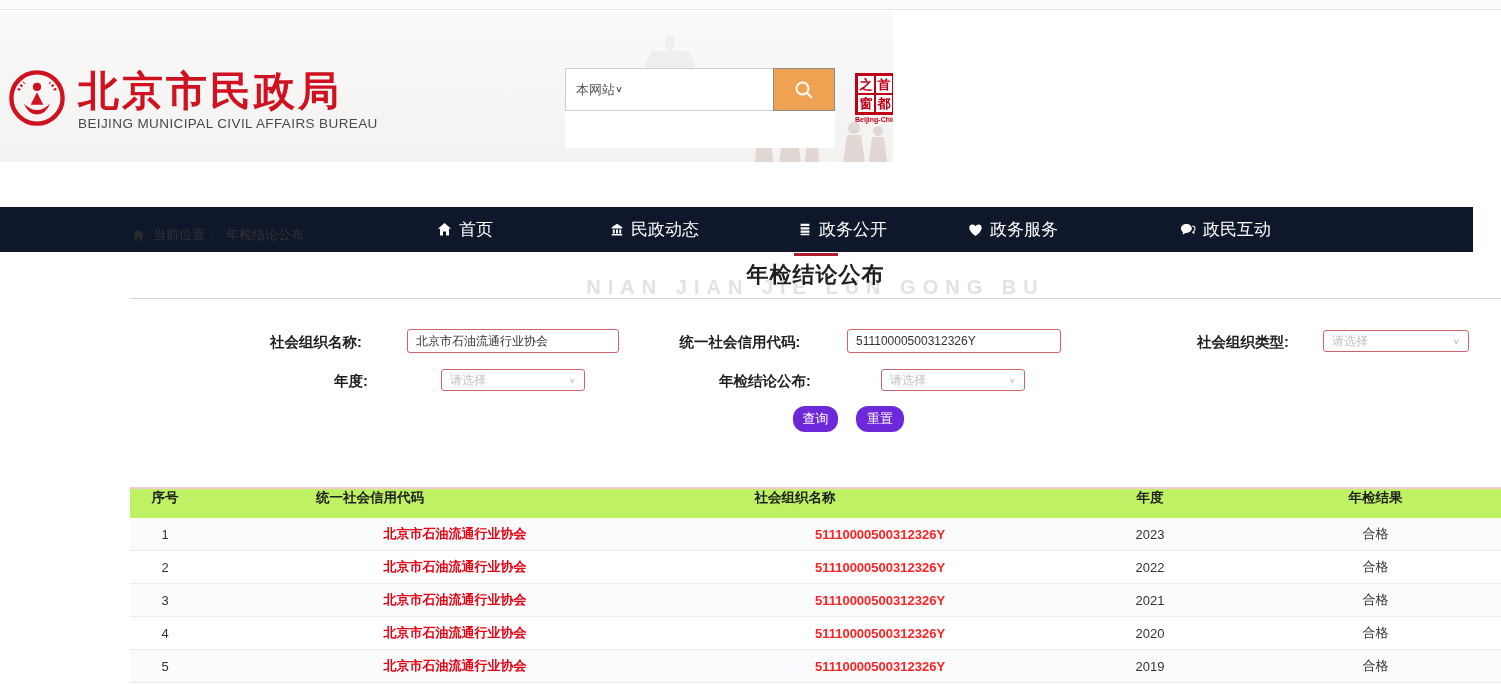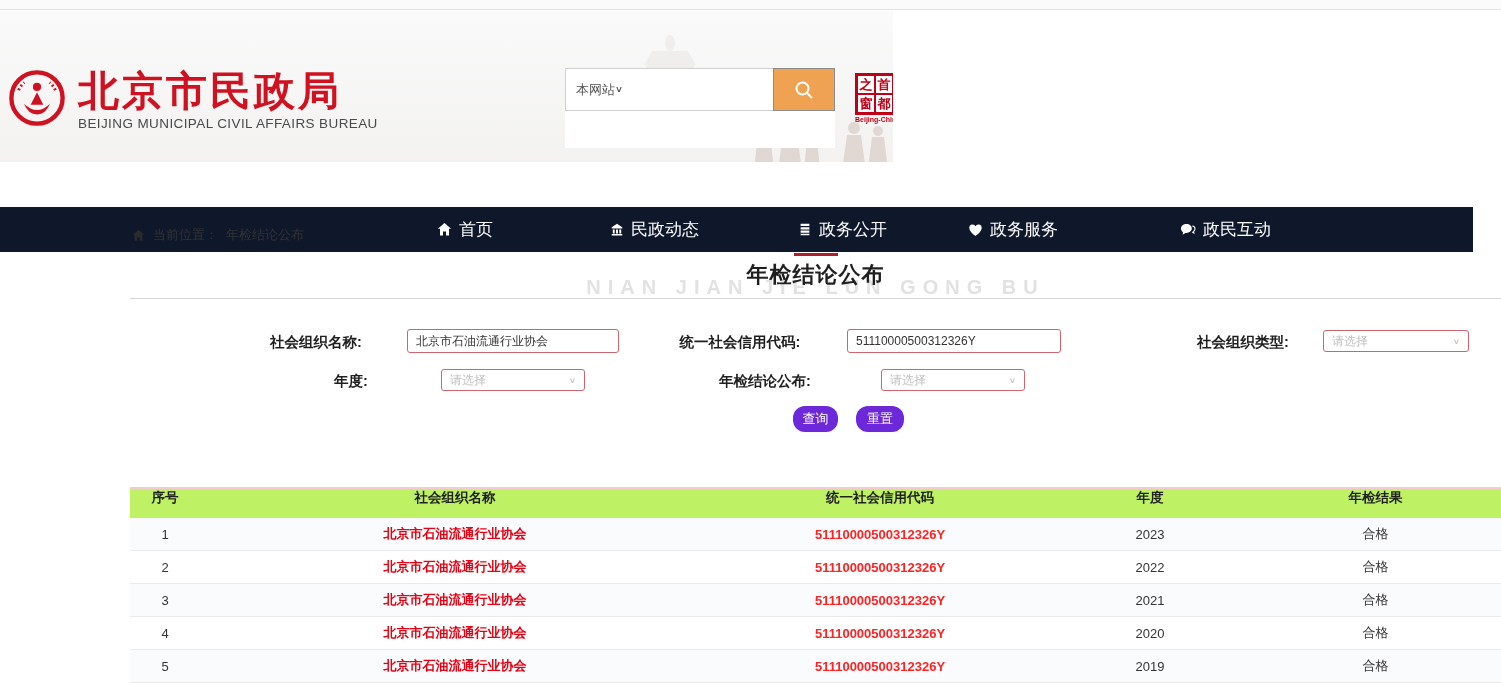--- a/index.html
+++ b/index.html
@@ -232,22 +232,22 @@
       <span class="sel-chevron">∨</span>
     </div>
 
     <button class="btn" style="left:793px;top:406px;width:45px;">查询</button>
     <button class="btn" style="left:856px;top:406px;width:48px;">重置</button>
   </div>
 
   <div class="result-table">
     <div class="thead">
       <div class="th c1">序号</div>
+      <div class="th c3">统一社会信用代码</div>
       <div class="th c2">社会组织名称</div>
-      <div class="th c3">统一社会信用代码</div>
       <div class="th c4">年度</div>
       <div class="th c5">年检结果</div>
     </div>
 
     <div class="tr odd">
       <div class="td c1">1</div>
       <div class="td c2"><span class="link-red">北京市石油流通行业协会</span></div>
       <div class="td c3"><span class="code-red">51110000500312326Y</span></div>
       <div class="td c4">2023</div>
       <div class="td c5">合格</div>

